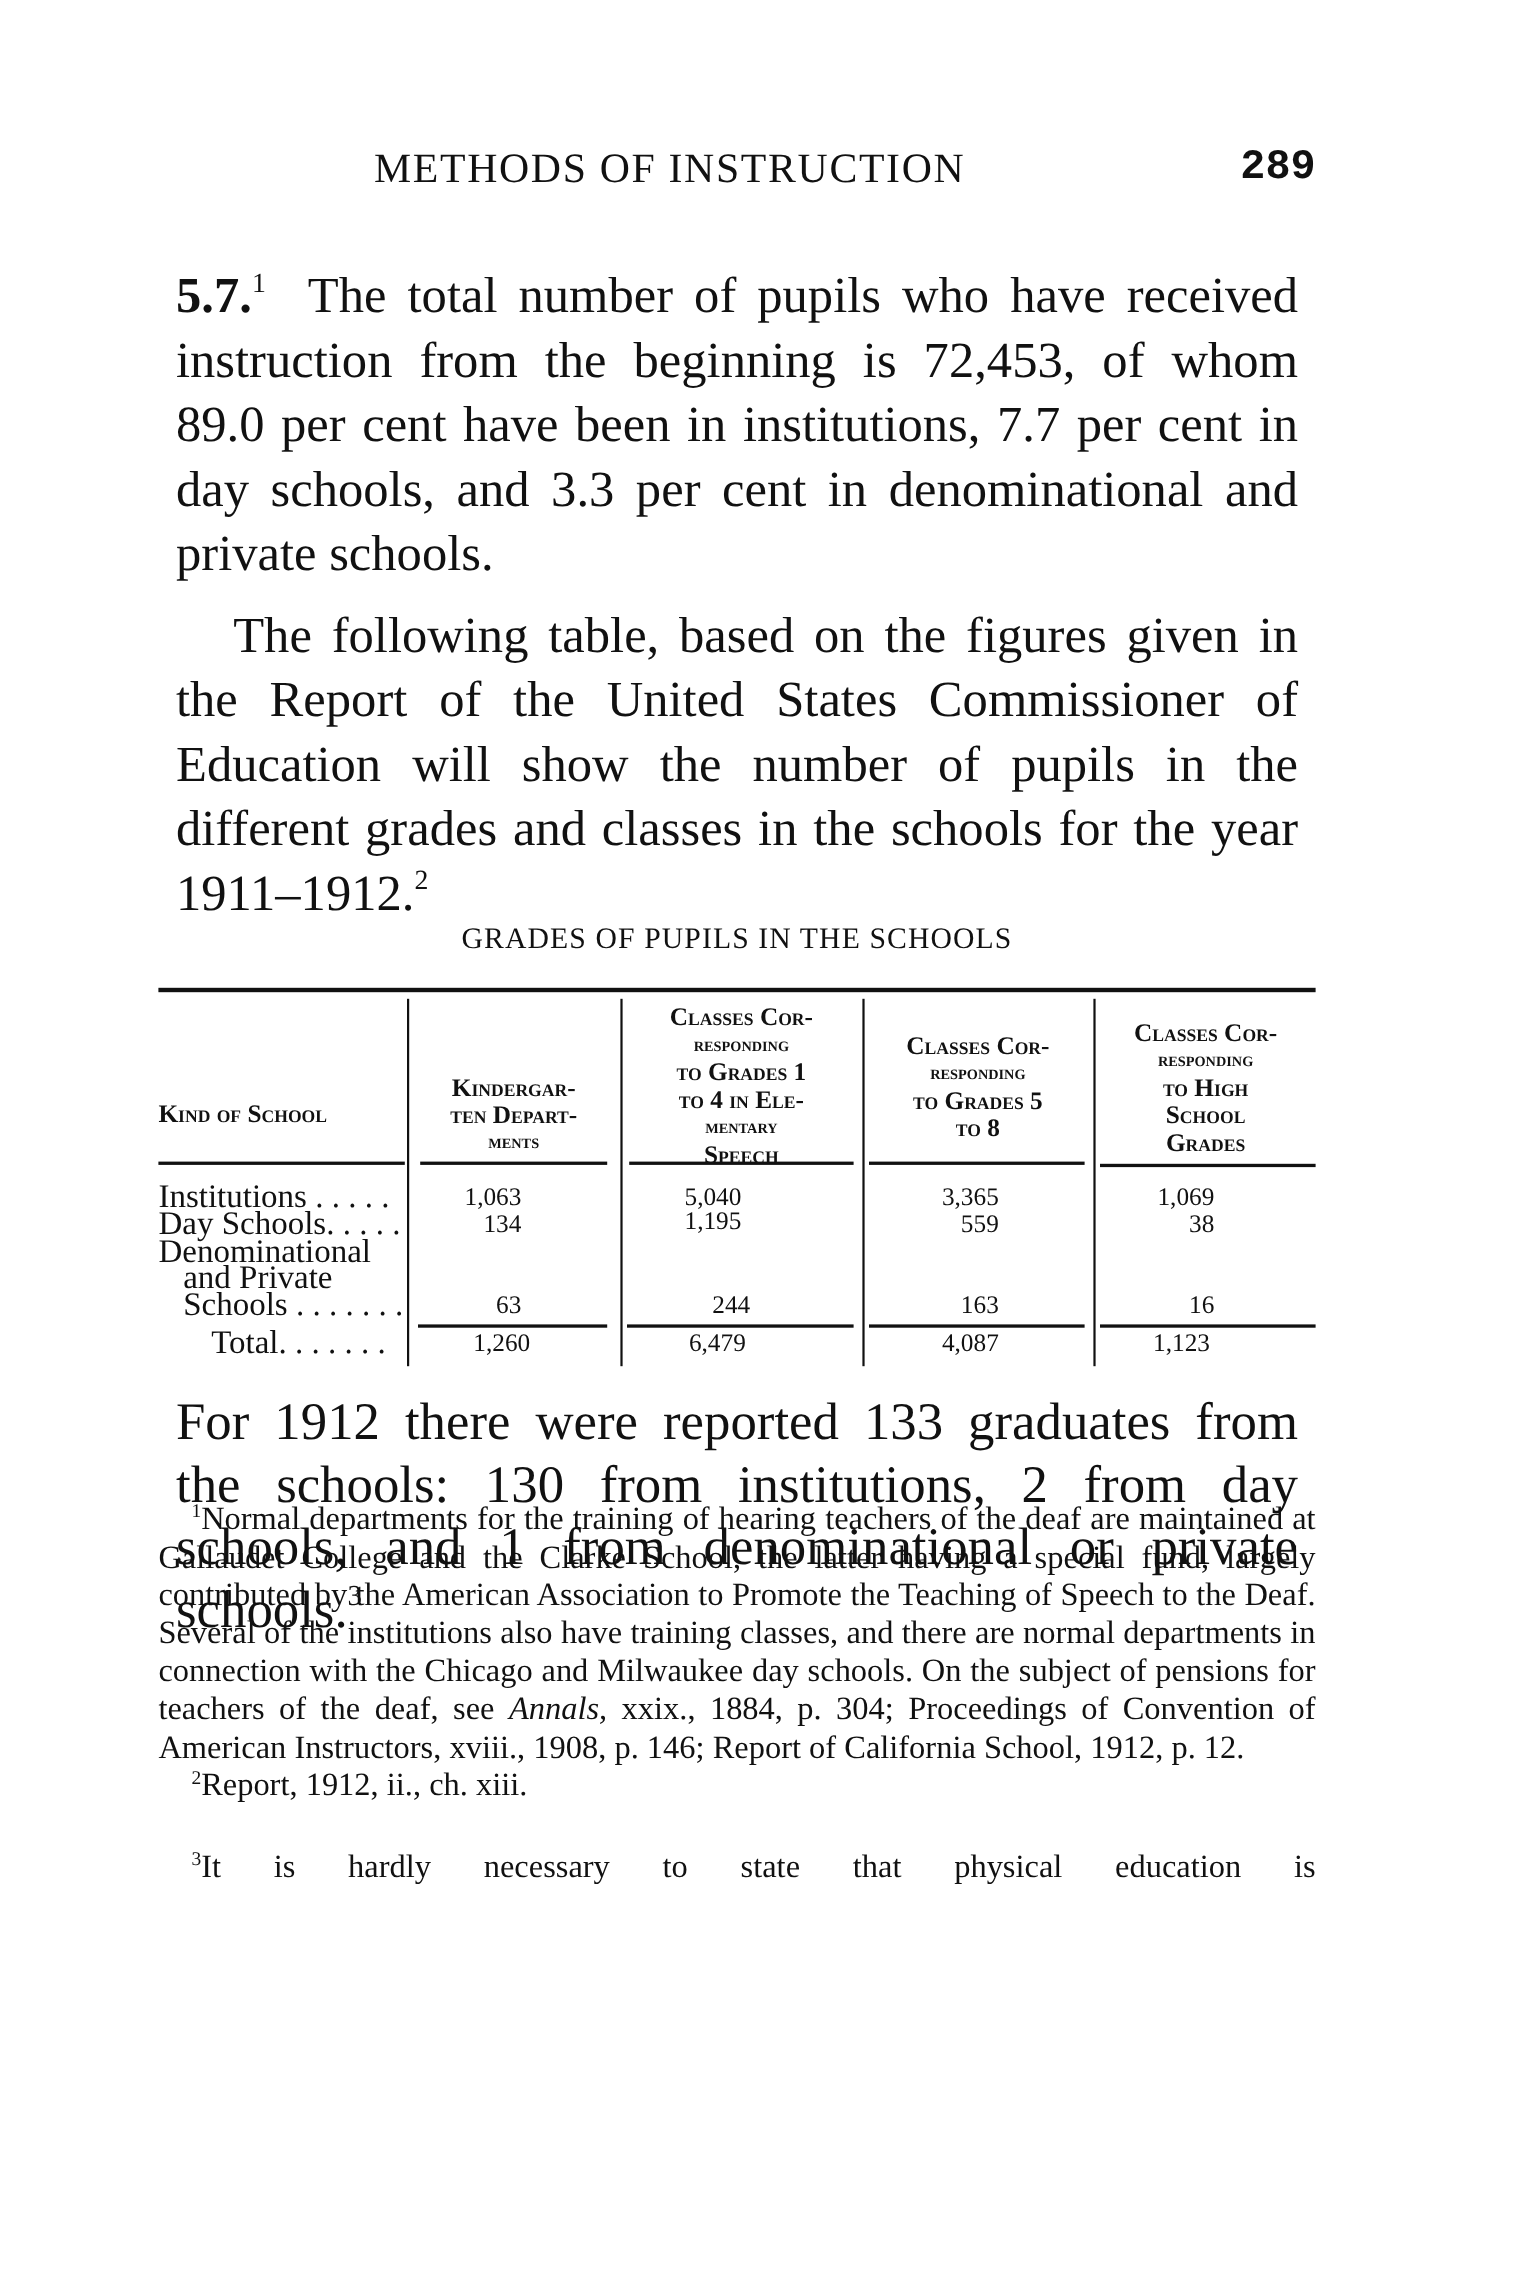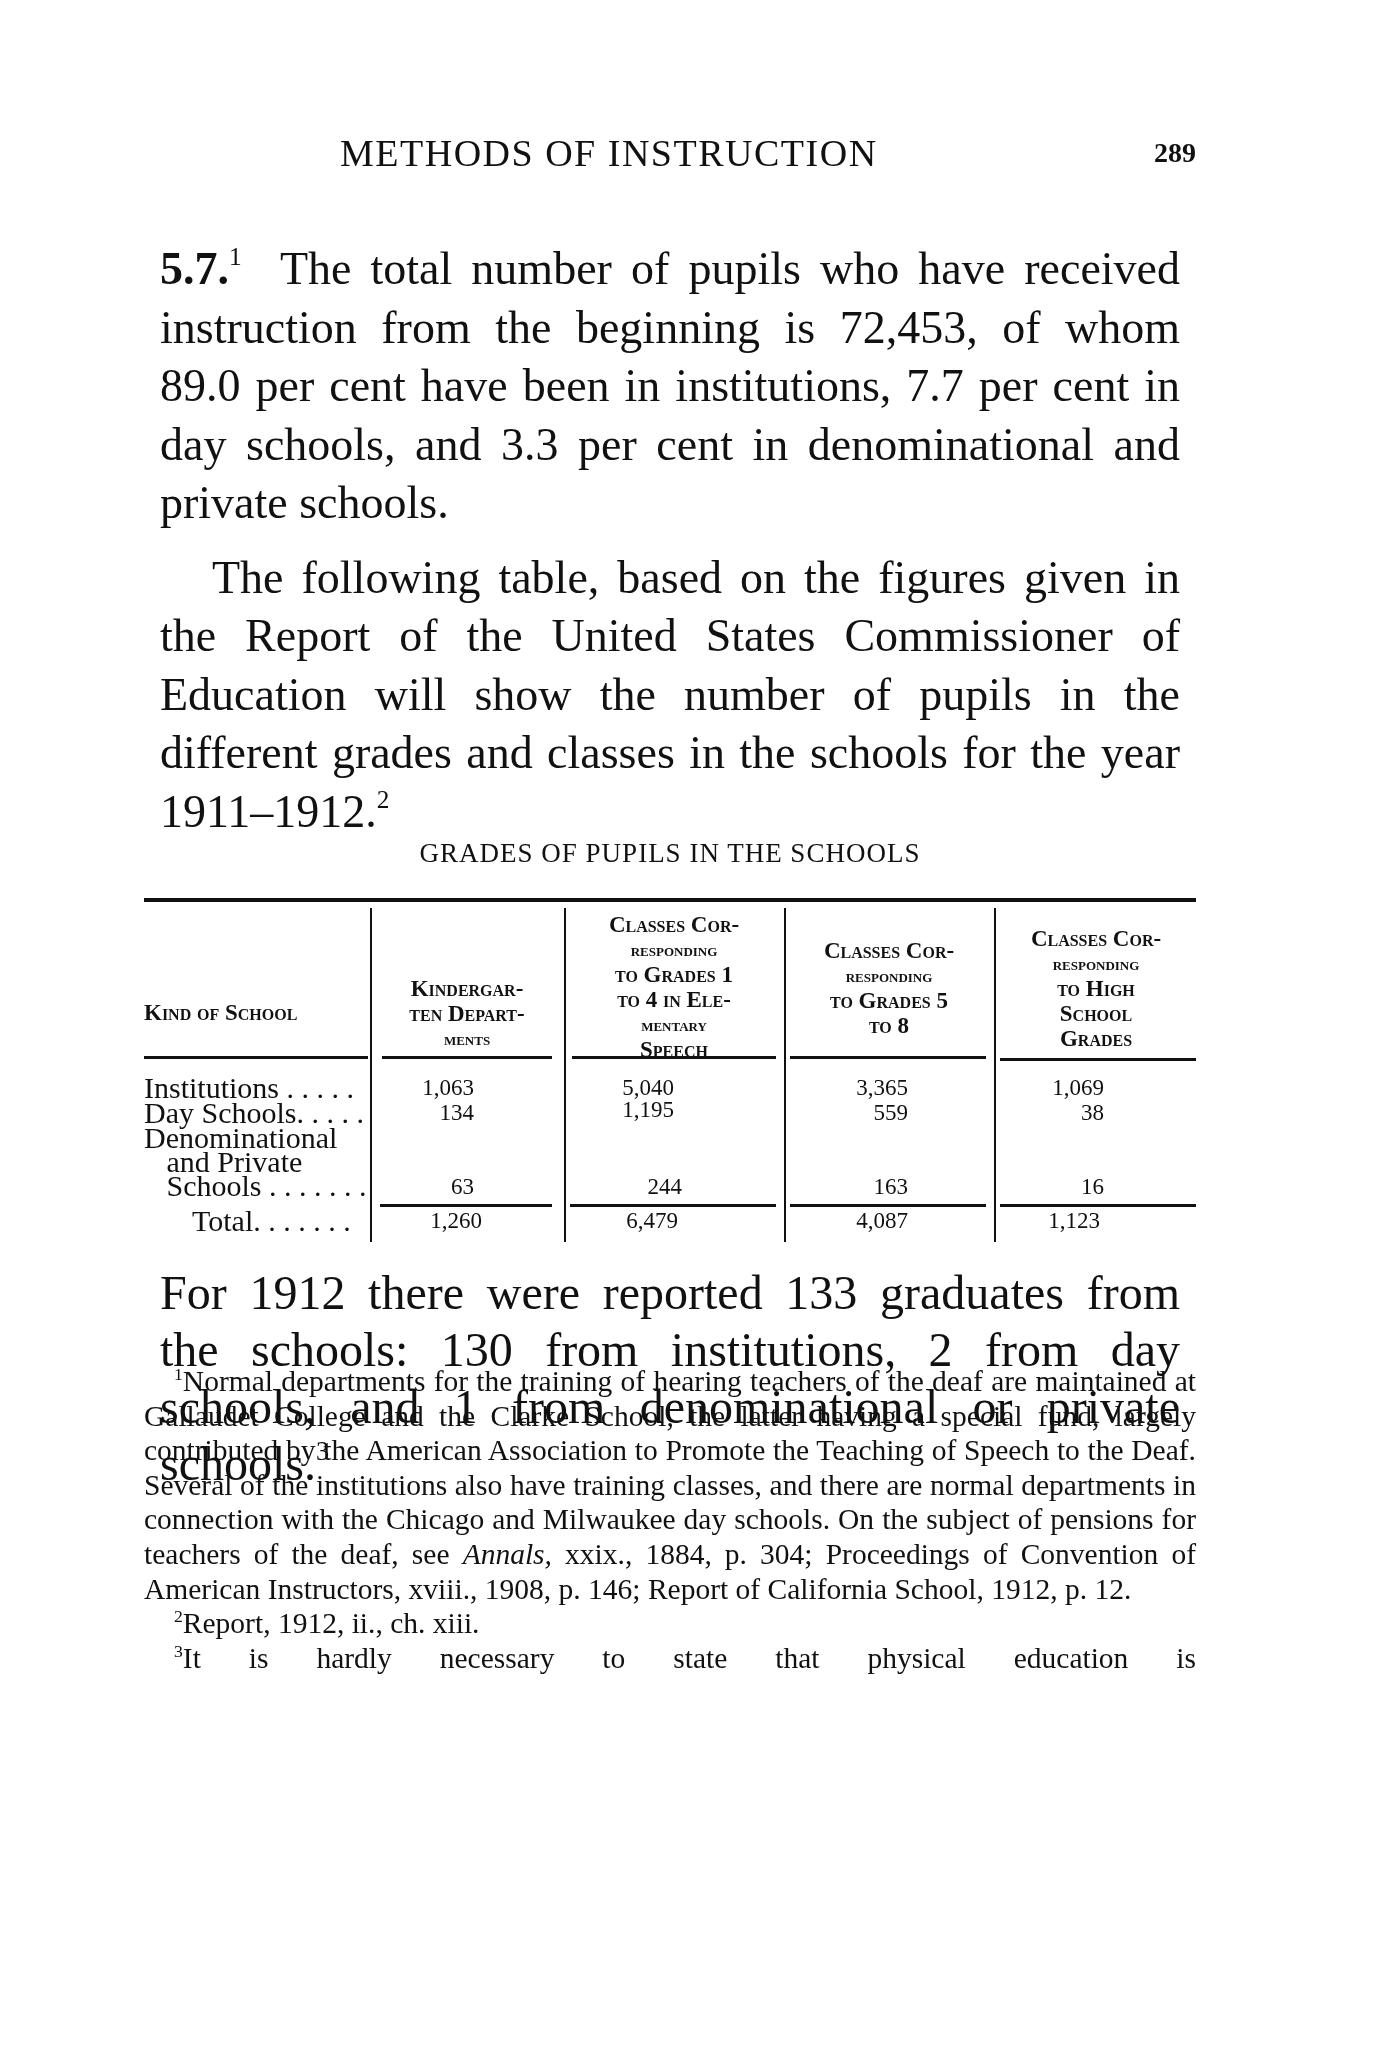--- a/index.html
+++ b/index.html
@@ -2,21 +2,21 @@
 <html><head>
 <meta charset="utf-8">
 <style>
   html, body { margin: 0; padding: 0; background: #ffffff; }
   body { width: 1398px; height: 2069px; position: relative; overflow: hidden;
          font-family: "Liberation Serif", "DejaVu Serif", serif; color: #111; }
   .page { position: absolute; left: 0; top: 0; width: 1398px; height: 2069px; }
 
   .running-head { position: absolute; top: 128px; left: 144px; width: 1052px; height: 50px; }
   .running-title { position: absolute; left: 196px; top: 0; font-size: 38px; letter-spacing: 1.5px; line-height: 50px; }
-  .page-number { position: absolute; right: 0; top: 0; font-size: 28px; font-weight: bold; line-height: 50px; }
+  .page-number { position: absolute; right: 0; top: 0; font-size: 38px; font-weight: bold; line-height: 50px; font-family: Liberation Mono, monospace; }
 
   .body-text { position: absolute; left: 144px; width: 1052px; font-size: 46px; line-height: 58.5px; text-align: justify; }
   .body-text p { margin: 16px; text-align: justify; text-align-last: auto; }
   .body-text .indent { text-indent: 52px; }
   sup { font-size: 0.55em; vertical-align: 0.75em; line-height: 0; }
 
   #para-1 { top: 224px; }
   #para-3 { top: 1248px; font-size: 48px; line-height: 57px; word-spacing: 6px; }
 
   .table-caption { position: absolute; top: 838px; left: 144px; width: 1052px; text-align: center;
@@ -129,16 +129,16 @@
     <div class="cell" style="right:96px;top:311px">1,123</div>
   </div>
 
   <div class="body-text" id="para-3">
     <p><span>For 1912 there were reported 133 graduates from the schools: 130 from institutions, 2 from day schools, and 1 from denominational or private schools.</span><sup>3</sup></p>
   </div>
 
   <div class="footnotes">
     <p class="fn-indent"><sup>1</sup><span>Normal departments for the training of hearing teachers of the deaf are maintained at Gallaudet College and the Clarke School, the latter having a special fund, largely contributed by the American Association to Promote the Teaching of Speech to the Deaf.  Several of the institutions also have training classes, and there are normal departments in connection with the Chicago and Milwaukee day schools.  On the subject of pensions for teachers of the deaf, see </span><i>Annals,</i><span> xxix., 1884, p. 304; Proceedings of Convention of American Instructors, xviii., 1908, p. 146; Report of California School, 1912, p. 12.</span></p>
     <p class="fn-indent"><sup>2</sup><span>Report, 1912, ii., ch. xiii.</span></p>
-    <p class="fn-indent" style="text-align-last: justify;"><sup>3</sup><span>It is hardly necessary to state that physical education is</span></p>
+    <p class="fn-indent" style="text-align-last: justify; margin-top: 39px;"><sup>3</sup><span>It is hardly necessary to state that physical education is</span></p>
   </div>
 
 </div>
 
 </body></html>

